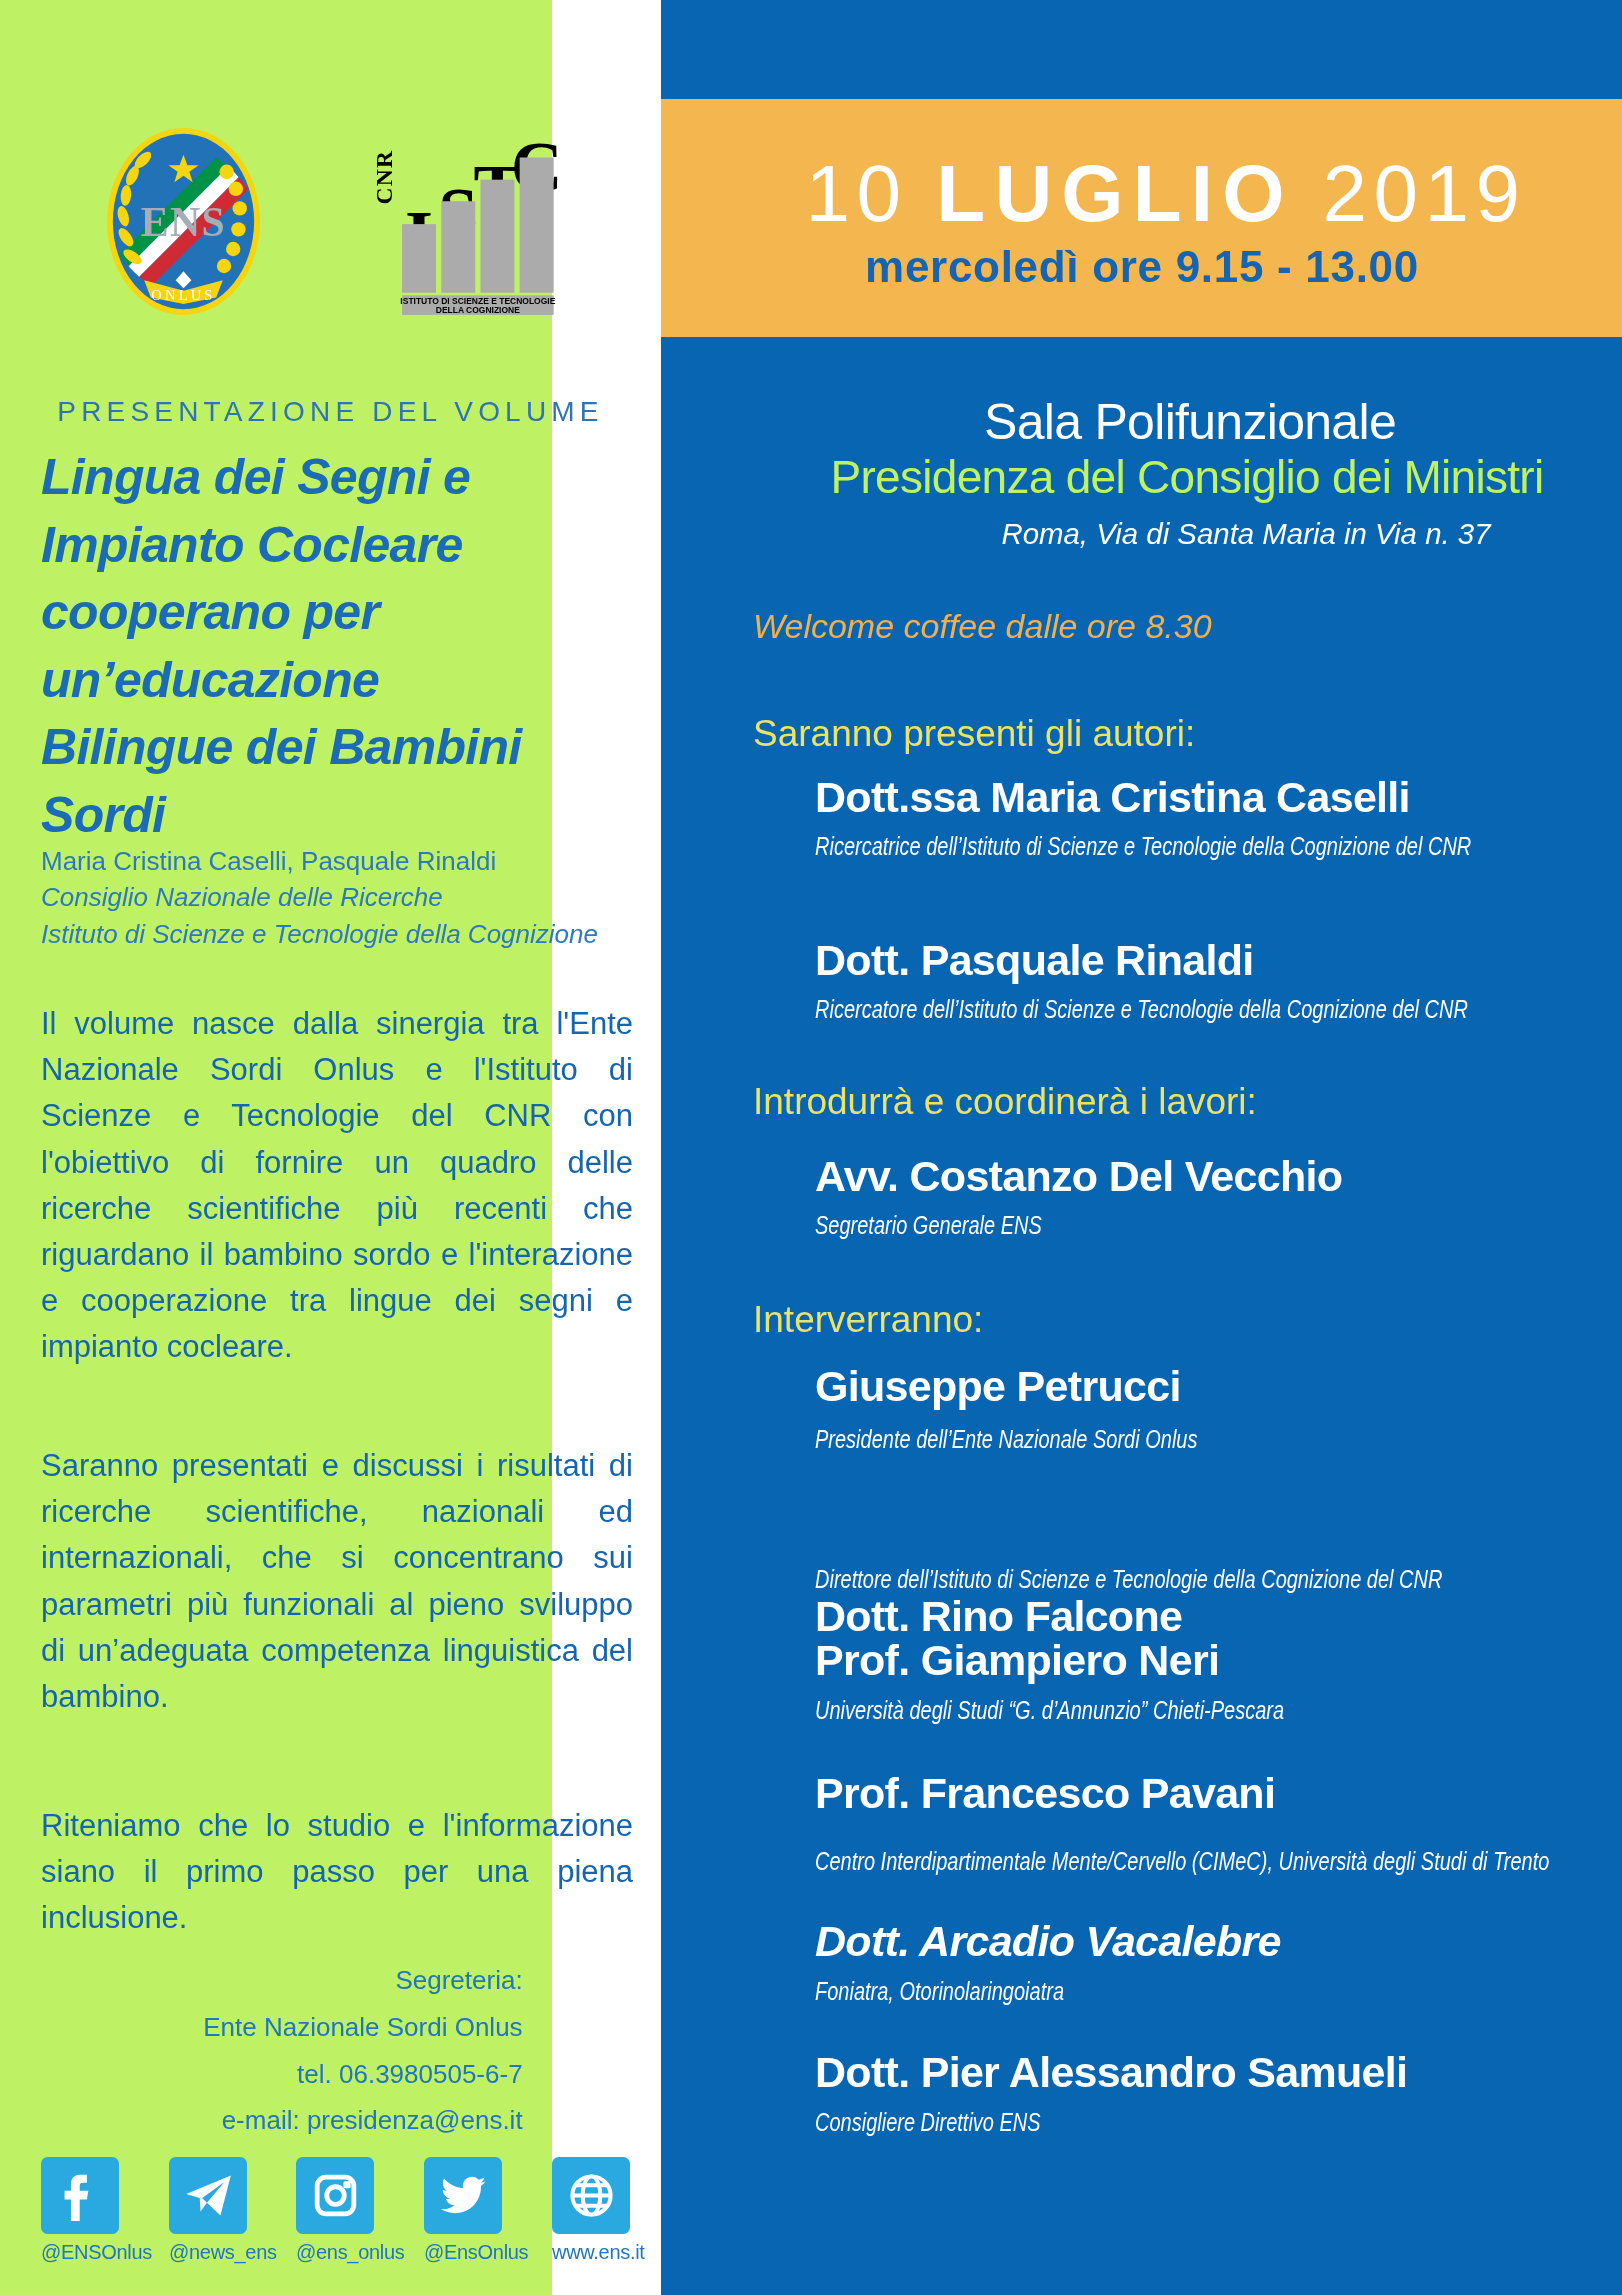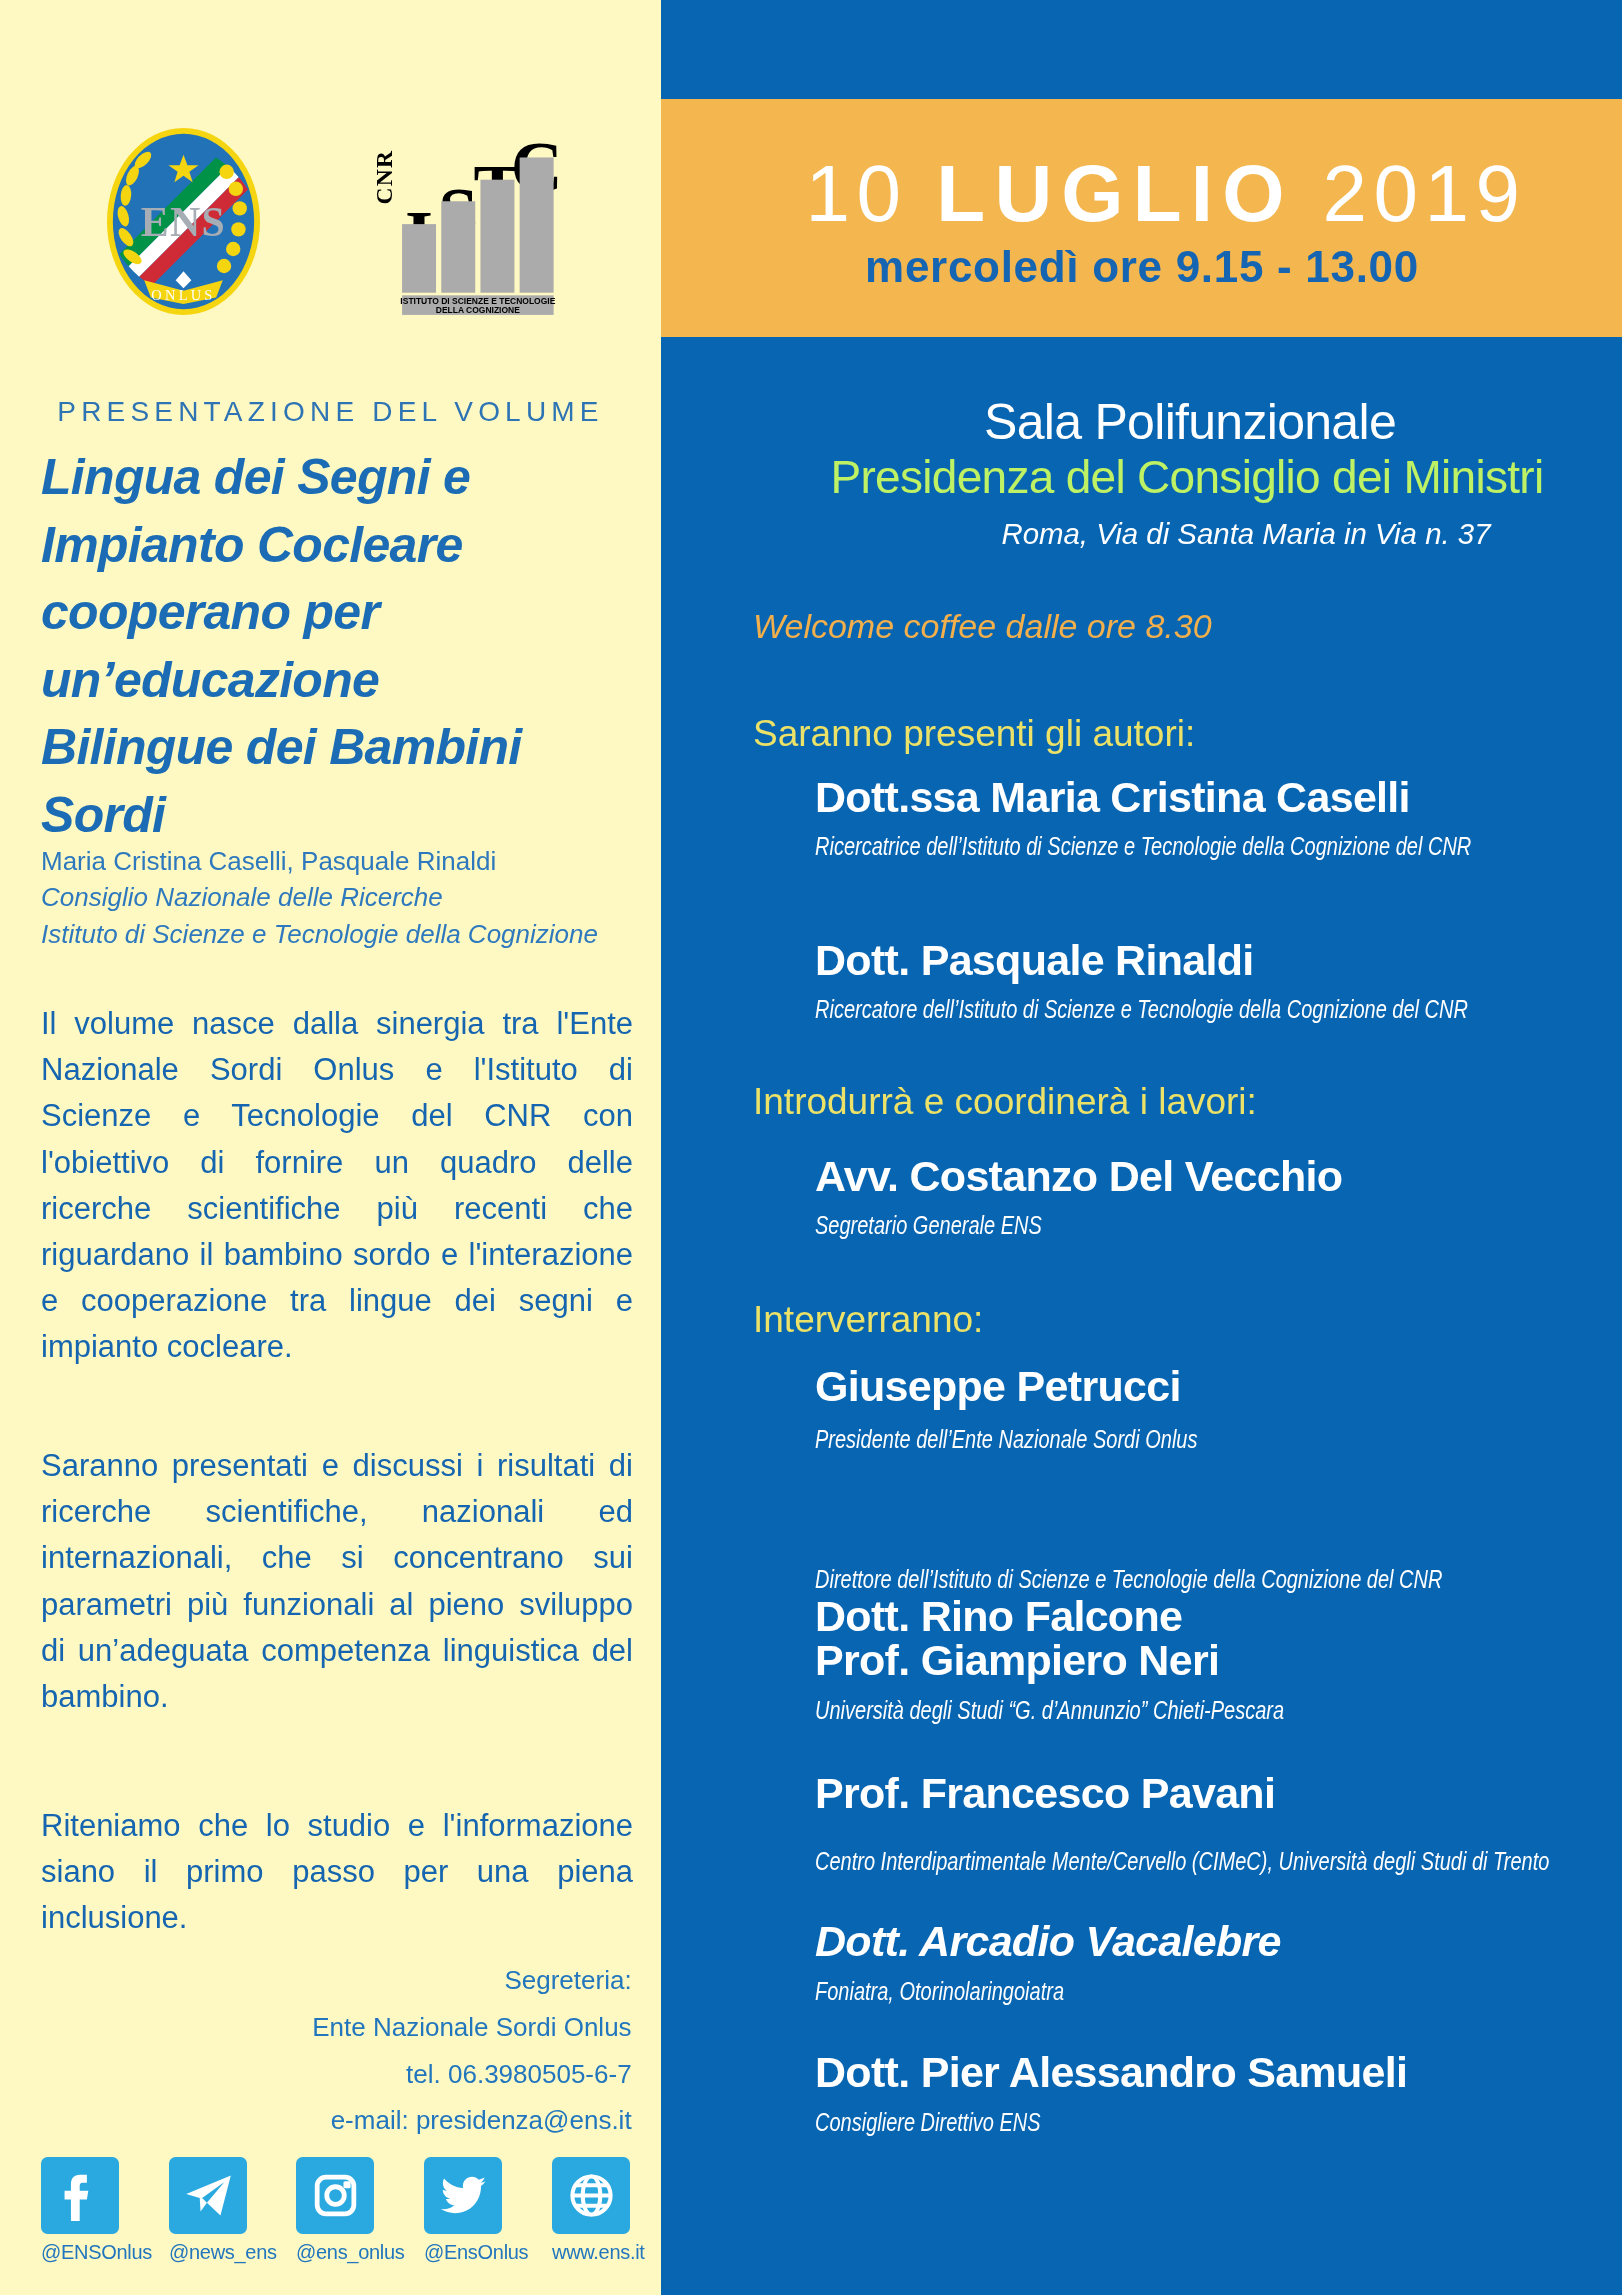--- a/index.html
+++ b/index.html
@@ -1,19 +1,19 @@
 <!DOCTYPE html>
 <html style="font-size:10.5px"><head>
 <meta charset="utf-8">
 <style>
   html,body{margin:0;padding:0;background:#e9e9e9;}
   .page{position:relative;width:1623px;height:2295px;background:#ffffff;overflow:hidden;
         font-family:"Liberation Sans", sans-serif;}
   
-  .left-col{position:absolute;left:0;top:0;width:661px;height:2295px;background:#fef9c3;}
+  .left-col{position:absolute;left:0;top:0;width:552px;height:2295px;background:#bef264;}
   .logo{position:absolute;}
   .kicker{position:absolute;left:0;top:396px;width:661px;text-align:center;
           color:#2E74B5;font-size:28px;letter-spacing:5.2px;font-weight:400;}
   .book-title{position:absolute;left:41px;top:444px;width:595px;color:#1B6CB5;
           font-size:50px;font-weight:bold;font-style:italic;line-height:1.35;letter-spacing:-0.7px;}
   .authors{position:absolute;left:41px;top:843px;width:595px;color:#2E79BE;
           font-size:26px;line-height:1.4;}
   .authors .aff{font-style:italic;}
   .para{position:absolute;left:41px;width:592px;color:#1565B0;font-size:31px;
         line-height:1.49;text-align:justify;}

